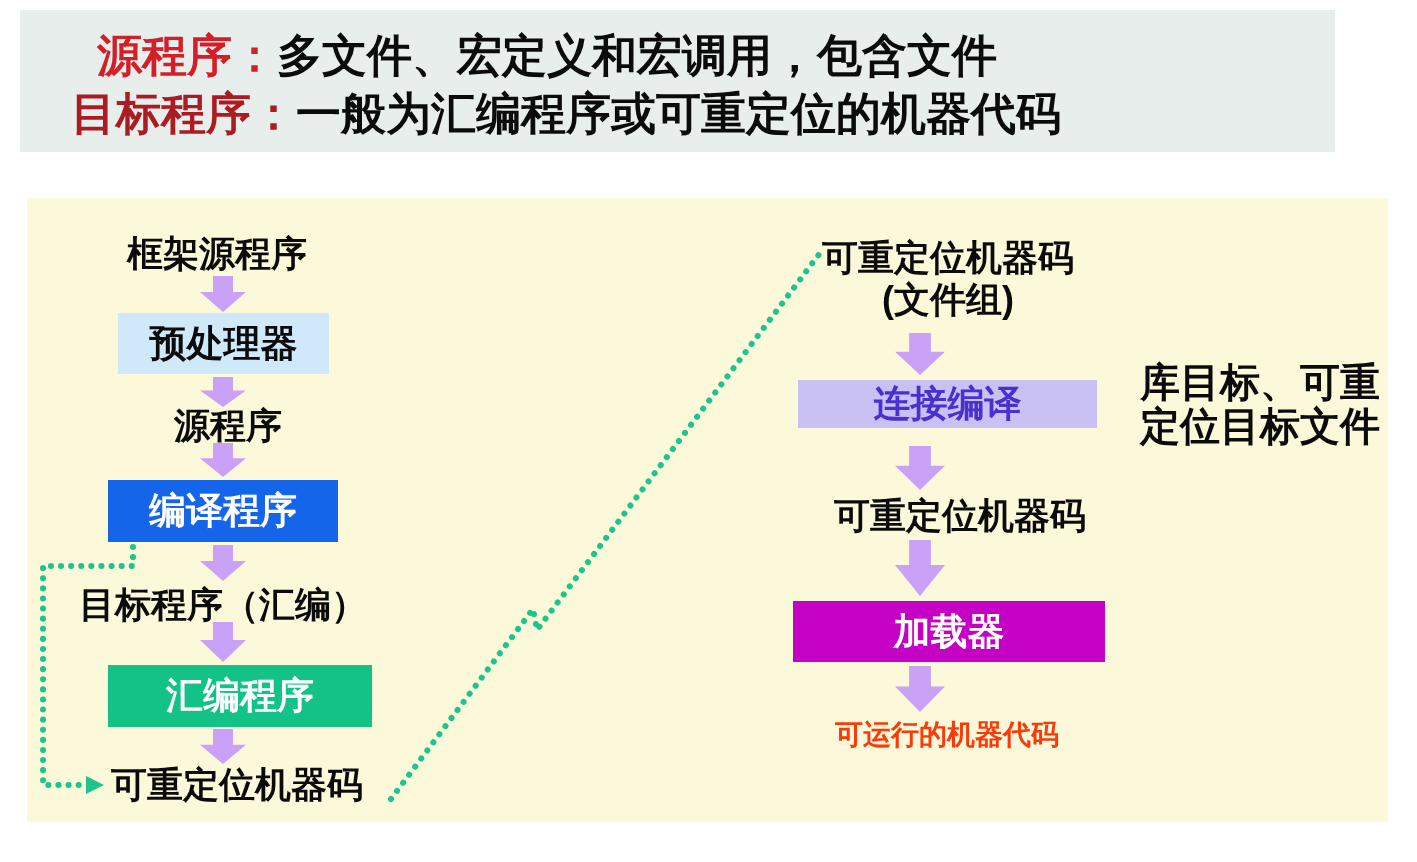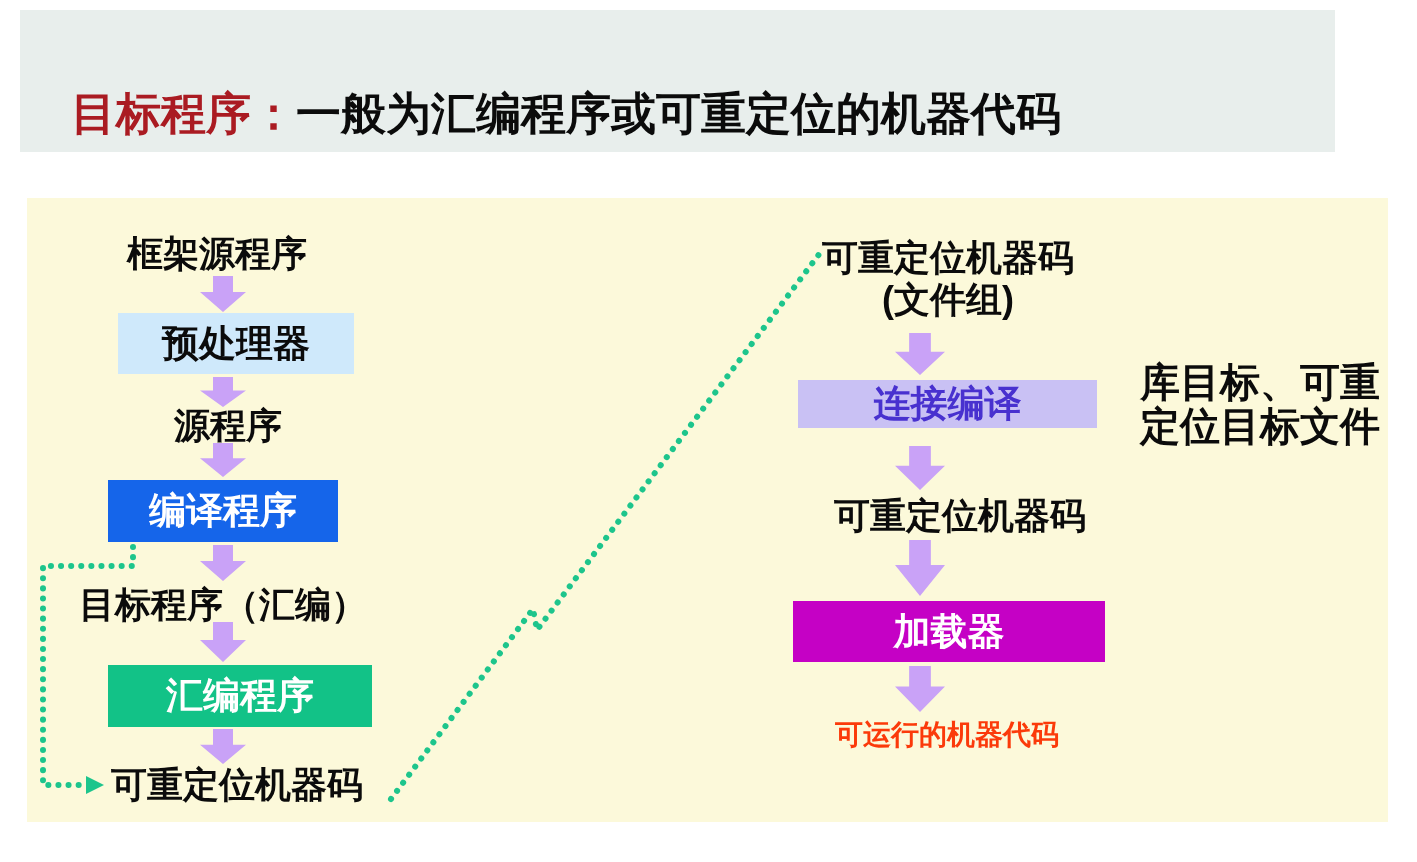--- a/index.html
+++ b/index.html
@@ -29,41 +29,44 @@
   
   .lbl{
     position:absolute;font-weight:bold;color:#0b0b0b;
     font-size:36px;line-height:42px;text-align:center;white-space:nowrap;
   }
   
   .node{
     position:absolute;display:flex;align-items:center;justify-content:center;
     font-weight:bold;font-size:37px;white-space:nowrap;
   }
-  .node-preprocessor{left:118px;top:313px;width:236px;height:61px;background:#cfe9fb;color:#0b0b0b;}
+  .node-preprocessor{left:118px;top:313px;width:211px;height:61px;background:#cfe9fb;color:#0b0b0b;}
   .node-compiler   {left:108px;top:480px;width:230px;height:62px;background:#1565ea;color:#ffffff;}
   .node-assembler  {left:108px;top:665px;width:264px;height:62px;background:#12c287;color:#ffffff;}
   .node-linker     {left:798px;top:380px;width:299px;height:48px;background:#c9c1f4;color:#4831cf;}
   .node-loader     {left:793px;top:601px;width:312px;height:61px;background:#c501c5;color:#ffffff;}
 
   .arrow{position:absolute;}
   .arrow svg{display:block;}
 
   .runnable{color:#fb3a0a;font-size:28px;}
   .side-note{
     position:absolute;left:1140px;top:360px;width:290px;
     font-weight:bold;font-size:40px;line-height:44px;color:#0b0b0b;text-align:left;white-space:nowrap;
   }
   .serifish{font-family:"DejaVu Serif","Liberation Serif",serif;}
   .overlay{position:absolute;left:0;top:0;pointer-events:none;}
 </style>
 </head>
 <body>
 
 <div class="header-box">
+  <div class="header-line hl1">
+    <span class="hl-label">源程序：</span><span class="hl-text">多文件、宏定义和宏调用，包含文件</span>
+  </div>
   <div class="header-line hl2">
     <span class="hl-label">目标程序：</span><span class="hl-text">一般为汇编程序或可重定位的机器代码</span>
   </div>
 </div>
 
 <div class="canvas"></div>
 
 <div class="lbl" style="left:92px;top:233px;width:250px;">框架源程序</div>
 
 <div class="arrow" style="left:200px;top:276px;">

